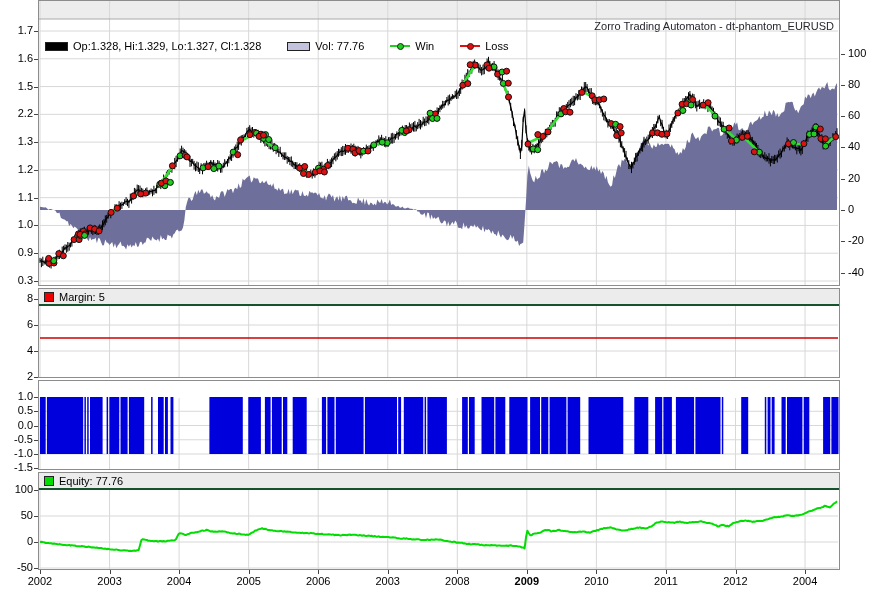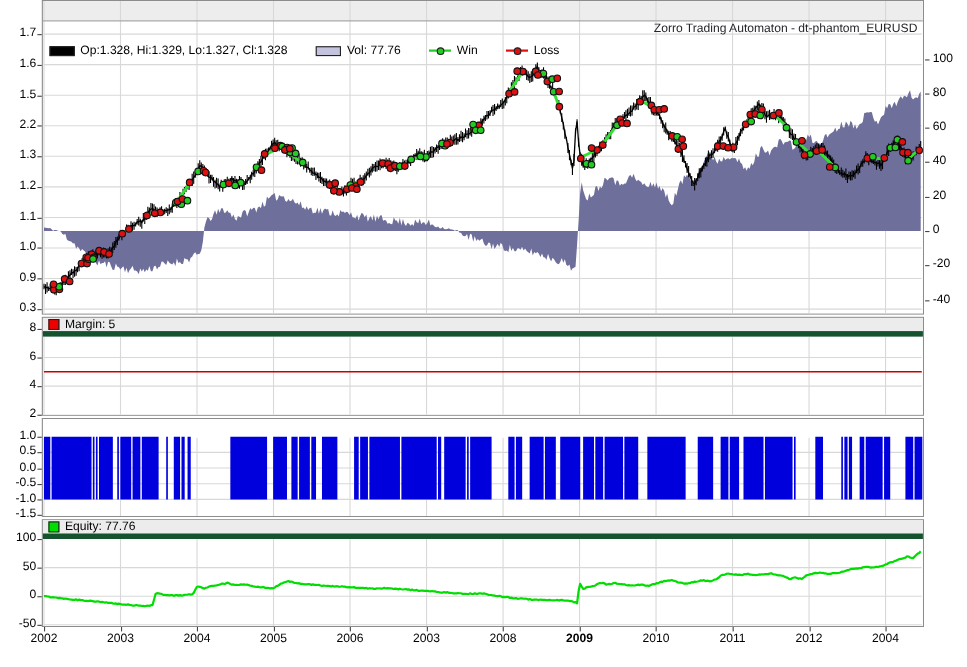--- a/index.html
+++ b/index.html
@@ -1,20 +1,20 @@
 <!DOCTYPE html>
 <html><head>
 <meta charset="utf-8">
 <style>
   html,body{margin:0;padding:0;background:#fff;}
   .root{position:relative;width:879px;height:606px;background:#fff;overflow:hidden;
         font-family:"Liberation Sans",sans-serif;font-size:11px;color:#000;}
   .panel{position:absolute;left:38px;width:802px;border:1px solid #8c8c8c;background:#fff;box-sizing:border-box;}
   .panel svg{position:absolute;left:0;top:0;display:block;}
-  .hdr{position:absolute;top:0;left:0;right:0;height:17px;background:#ececec;border-bottom:5px solid #14532d;
+  .hdr{position:absolute;top:0;left:0;right:0;height:17px;background:#ececec;border-bottom:2px solid #14532d;
        display:flex;align-items:center;gap:5px;padding-left:5px;box-sizing:border-box;z-index:3;}
   .hdr .sw{width:10px;height:10px;border:1px solid #222;box-sizing:border-box;}
   .mainlegend{position:absolute;top:2px;left:6px;height:14px;display:flex;align-items:center;gap:26px;z-index:3;margin-top:36px;}
   .litem{display:flex;align-items:center;gap:5px;white-space:nowrap;}
   .bigsw{width:23px;height:9px;border:1px solid #222;box-sizing:border-box;}
   .lm{width:20px;height:2px;position:relative;display:inline-block;}
   .lm .dot{position:absolute;left:7px;top:-2.5px;width:5px;height:5px;border-radius:50%;border:1px solid #222;box-sizing:content-box;}
   .title{position:absolute;top:19px;right:5px;color:#26262e;z-index:3;font-size:11px;}
   #axis-layer{position:absolute;left:0;top:0;width:879px;height:508px;pointer-events:none;z-index:4;}
   .tick-label{position:absolute;font-size:11px;line-height:13px;color:#000;}

